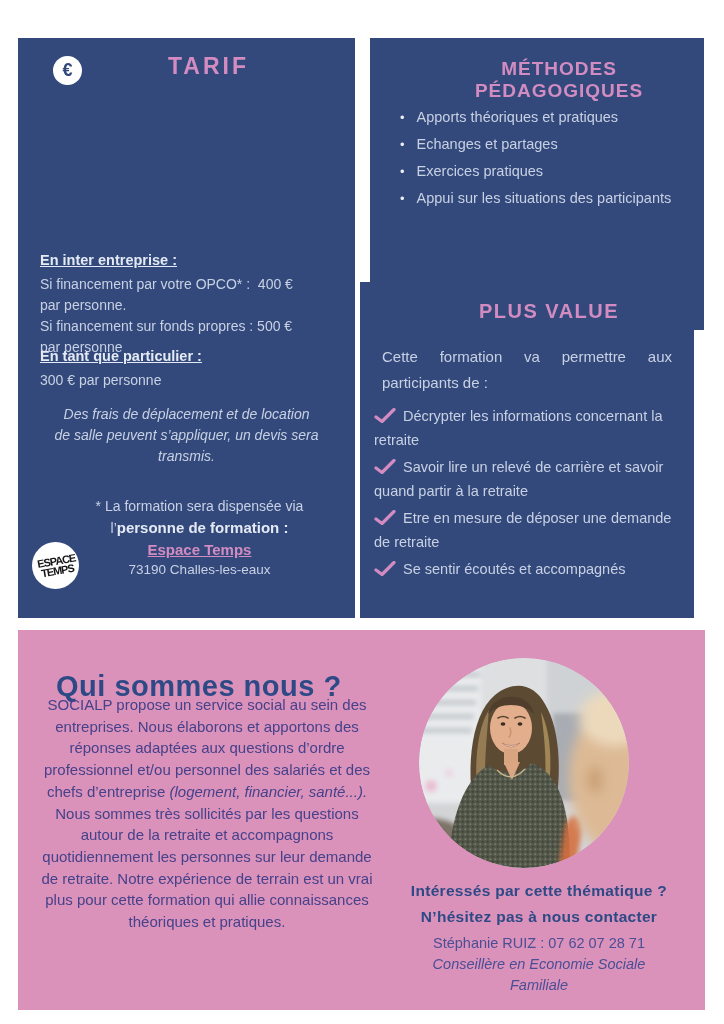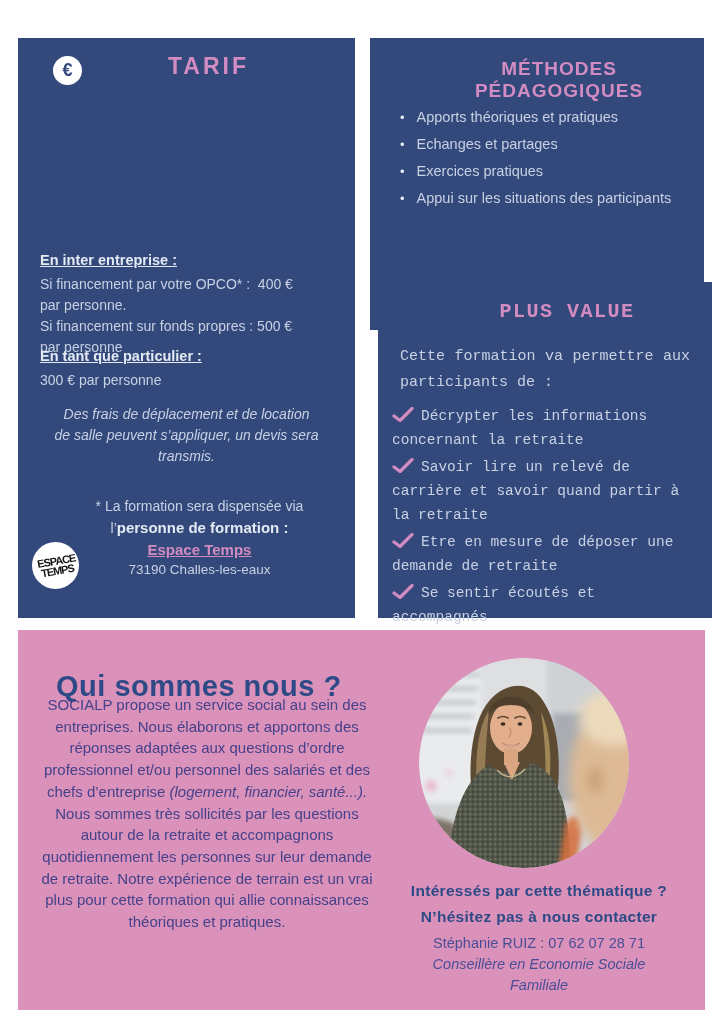--- a/index.html
+++ b/index.html
@@ -14,21 +14,21 @@
   }
   *{margin:0;padding:0;box-sizing:border-box;}
   body{background:#888;}
   .page{
     position:relative;width:724px;height:1024px;background:#ffffff;
     font-family:"Liberation Sans",sans-serif;overflow:hidden;margin:0 auto;
   }
   .panel{position:absolute;background:var(--blue);}
   #tarif{left:18px;top:38px;width:337px;height:580px;}
   #methodes{left:370px;top:38px;width:334px;height:292px;}
-  #plus{left:378px;top:282px;width:334px;height:336px;font-family:Liberation Mono, monospace;}
+  #plus{left:360px;top:282px;width:334px;height:336px;}
   #about{left:18px;top:630px;width:687px;height:380px;background:var(--pink-bg);}
 
   .panel-title{position:absolute;left:0;width:100%;text-align:center;color:var(--pink);font-weight:bold;padding-left:44px;}
   .title-tarif{top:15px;font-size:23px;letter-spacing:3px;}
   .title-methodes{top:20px;font-size:19px;letter-spacing:1px;}
   .title-plus{top:18px;font-size:20px;letter-spacing:1.5px;}
 
   .euro-badge{
     position:absolute;left:35px;top:18px;width:29px;height:29px;border-radius:50%;
     background:#fff;color:var(--blue);display:flex;align-items:center;justify-content:center;

